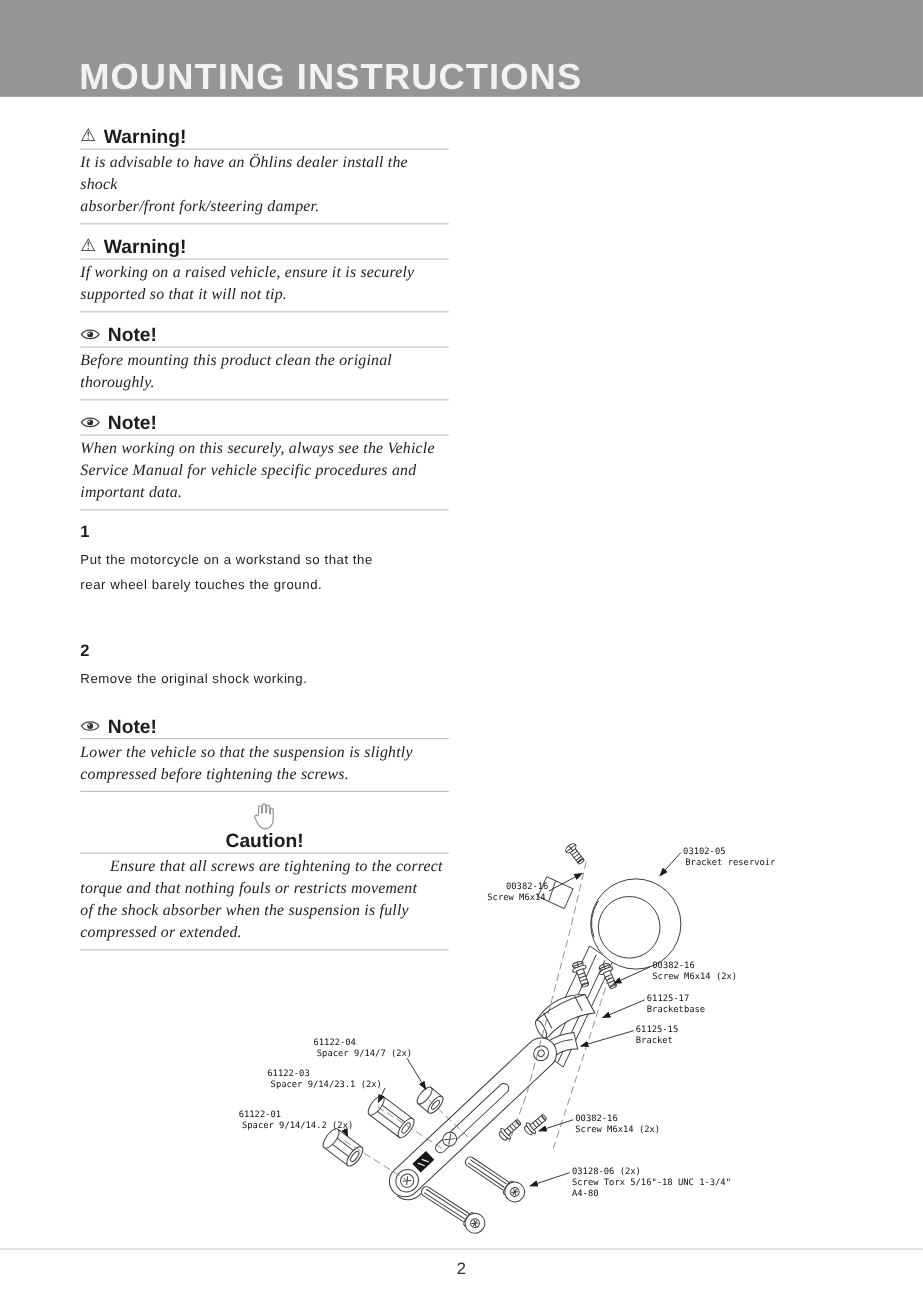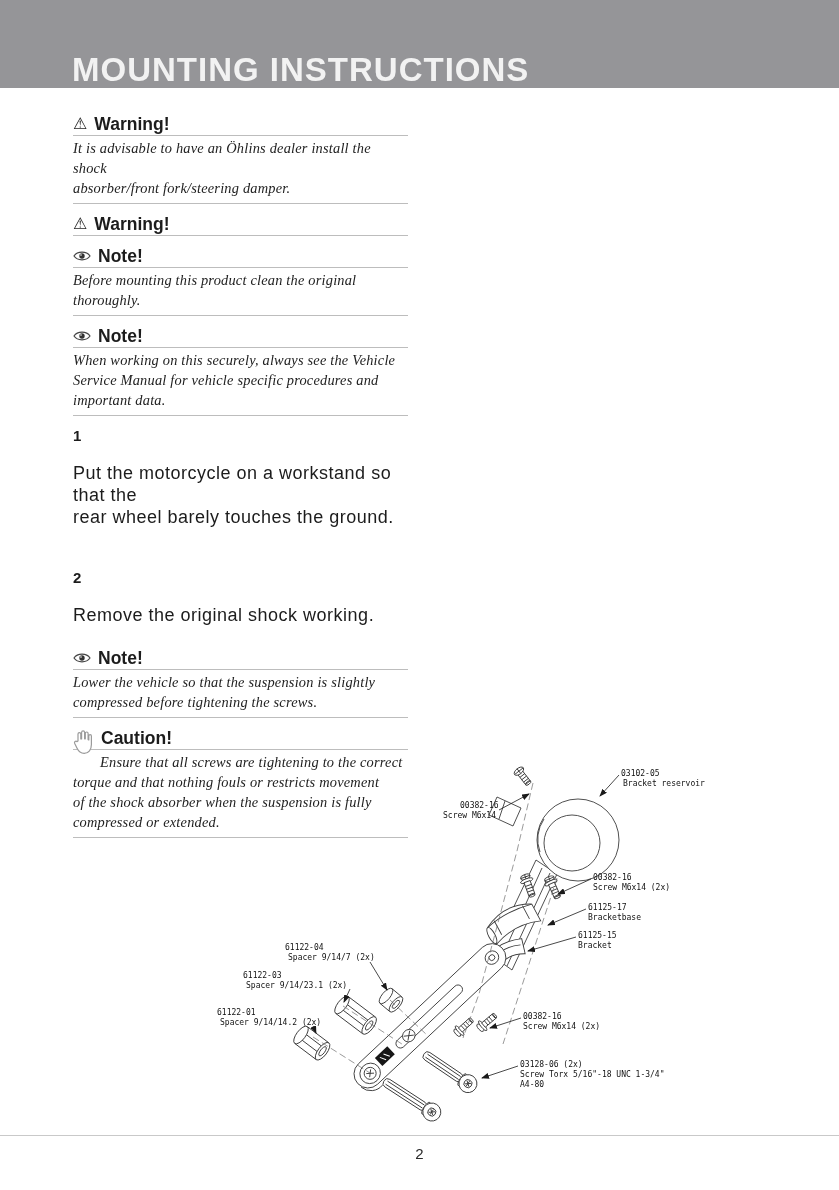--- a/index.html
+++ b/index.html
@@ -8,27 +8,27 @@
   
   .band{position:absolute;left:0;top:0;width:839px;height:88px;background:#959598;}
   .band h1{position:absolute;left:72px;top:53px;margin:0;font-size:33px;line-height:33px;font-weight:bold;letter-spacing:1px;color:#f2f2f2;white-space:nowrap;}
 
   
   .content{position:absolute;left:73px;top:114px;width:335px;}
   .notice{margin-bottom:10px;}
   .notice h2{margin:0;font-size:17.5px;line-height:20px;font-weight:bold;display:flex;align-items:center;gap:7px;padding-bottom:1px;border-bottom:1px solid #bdbdbd;}
   .notice .body{margin:0;font-size:14.4px;line-height:20px;font-style:italic;letter-spacing:.2px;padding:2px 0 5px 0;border-bottom:1px solid #bdbdbd;white-space:pre-line;color:#222;font-family:Liberation Serif, serif;}
   .warn-glyph{font-size:16px;font-weight:normal;line-height:16px;}
-  .caution h2{overflow:visible;}
+  .caution h2{overflow:visible;flex-direction:column;}
   .caution .hand{margin-bottom:-9px;}
   .caution .body{text-indent:27px;}
 
   .step{margin-top:6px;}
   .step .num{font-size:15px;font-weight:bold;line-height:20px;}
-  .step .txt{margin-top:16px;font-size:18px;line-height:22px;letter-spacing:.5px;white-space:pre-line;}
+  .step .txt{margin-top:4px;font-size:12px;line-height:22px;letter-spacing:.5px;white-space:pre-line;}
   .step.second{margin-top:40px;margin-bottom:22px;}
 
   
   .diagram{position:absolute;left:200px;top:756px;}
   .diagram text{font-family:"DejaVu Sans Mono",monospace;font-size:8px;fill:#111;stroke:none;}
 
   
   .footer-rule{position:absolute;left:0;top:1135px;width:839px;border-top:1px solid #c9c9c9;}
   .page-num{position:absolute;left:0;top:1145px;width:839px;text-align:center;font-size:15px;color:#2a2a2a;}
 </style>
@@ -48,20 +48,22 @@
       </h2>
     <p class="body">It is advisable to have an Öhlins dealer install the shock
 absorber/front fork/steering damper.</p>
   </section>
 
   <section class="notice">
     <h2>
         <span class="warn-glyph">⚠</span>
         <span>Warning!</span>
       </h2>
+    <p class="body">If working on a raised vehicle, ensure it is securely
+supported so that it will not tip.</p>
   </section>
 
   <section class="notice">
     <h2>
       <svg width="18" height="12" viewBox="0 0 18 12">
           <path d="M1,6 C4.4,0.9 13.6,0.9 17,6 C13.6,11.1 4.4,11.1 1,6 Z" fill="#fff" stroke="#444" stroke-width="1.2"></path>
           <circle cx="9" cy="6" r="2.7" fill="#333"></circle>
           <circle cx="8" cy="5" r="0.8" fill="#fff"></circle>
         </svg>
       <span>Note!</span>

